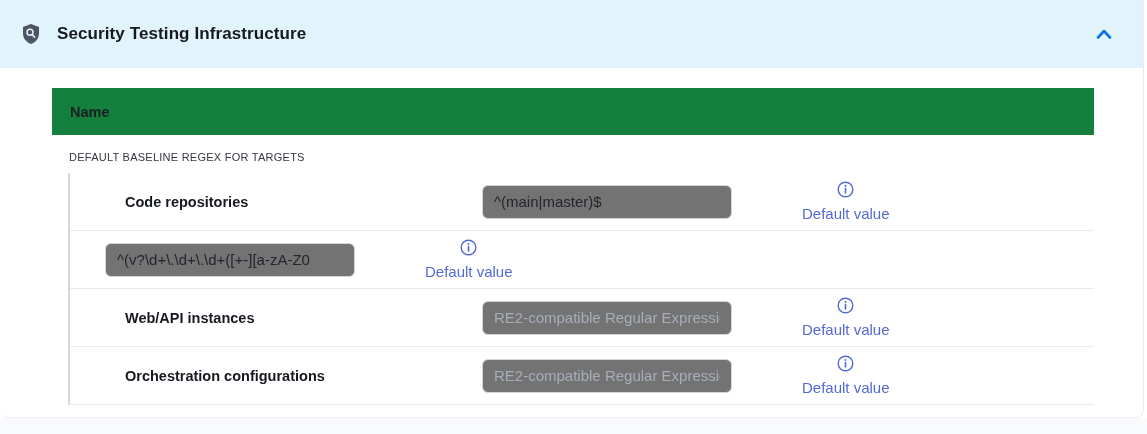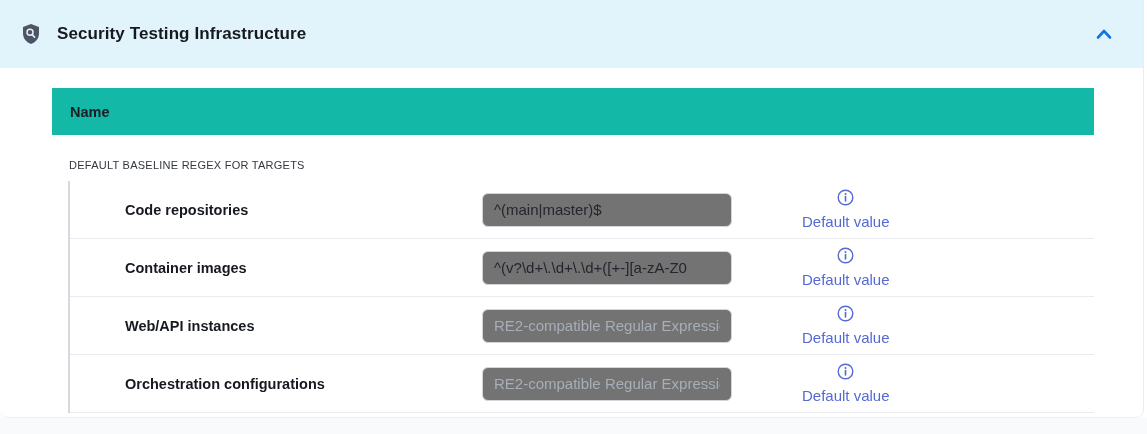--- a/index.html
+++ b/index.html
@@ -38,28 +38,28 @@
   }
   .header-spacer { flex:1; }
   .chevron-btn {
     width:24px; height:24px;
     display:flex; align-items:center; justify-content:center;
     cursor:pointer; background:transparent; border:none;
   }
   .content { padding:20px 49px 0 52px; }
   .table-header {
     display:flex; align-items:center;
-    background:#14b8a6;
+    background:#15803d;
     height:47px;
     font-size:14.5px; font-weight:bold; color:#1a1d24;
   }
   .col-name { width:398px; padding-left:18px; }
   .col-value { flex:1; }
   .section-label {
-    margin:24px 0 8px 17px;
+    margin:16px 0 8px 17px;
     font-size:11px;
     color:#33373f;
     letter-spacing:.25px;
     height:14px;
   }
   .group {
     margin-left:16px;
     border-left:2px solid #d6d8dd;
   }
   .row {
@@ -135,21 +135,20 @@
               <circle cx="8.5" cy="8.5" r="7.3" fill="none" stroke="#5469d4" stroke-width="1.4"></circle>
               <line x1="8.5" y1="7.6" x2="8.5" y2="12" stroke="#5469d4" stroke-width="1.6" stroke-linecap="round"></line>
               <circle cx="8.5" cy="4.9" r="1" fill="#5469d4"></circle>
             </svg>
           </span>
           <span>Default value</span>
         </div>
       </div>
 
       <div class="row">
-        <div class="row-name">Container images</div>
         <input class="regex-input" type="text" value="^(v?\d+\.\d+\.\d+([+-][a-zA-Z0" style="">
         <div class="default-action">
           <span class="info-icon">
             <svg width="17" height="17" viewBox="0 0 17 17">
               <circle cx="8.5" cy="8.5" r="7.3" fill="none" stroke="#5469d4" stroke-width="1.4"></circle>
               <line x1="8.5" y1="7.6" x2="8.5" y2="12" stroke="#5469d4" stroke-width="1.6" stroke-linecap="round"></line>
               <circle cx="8.5" cy="4.9" r="1" fill="#5469d4"></circle>
             </svg>
           </span>
           <span>Default value</span>

